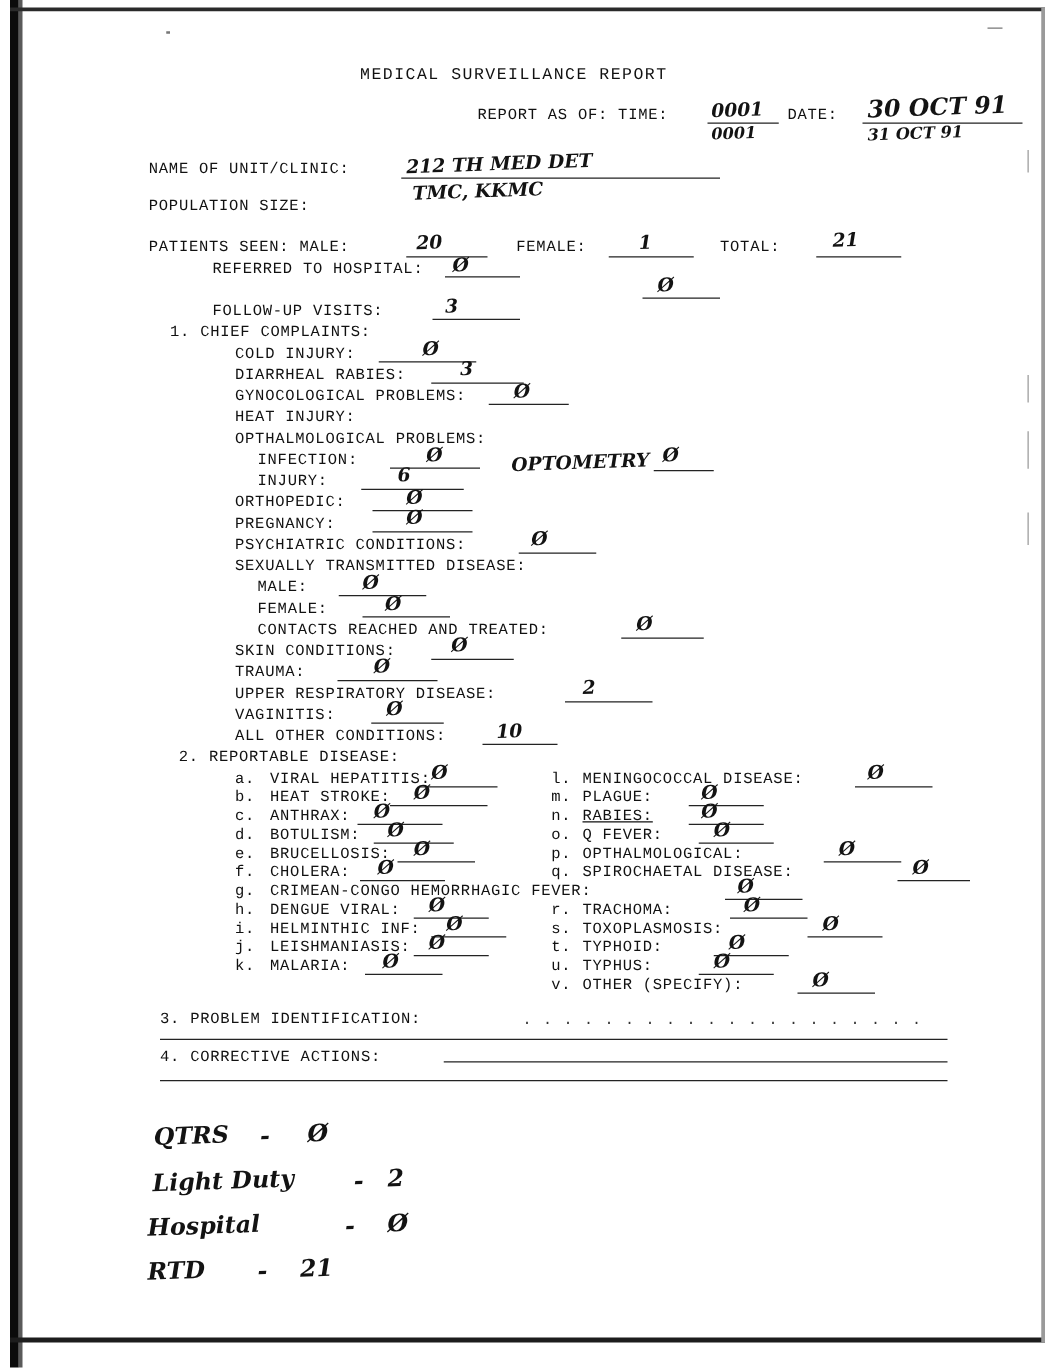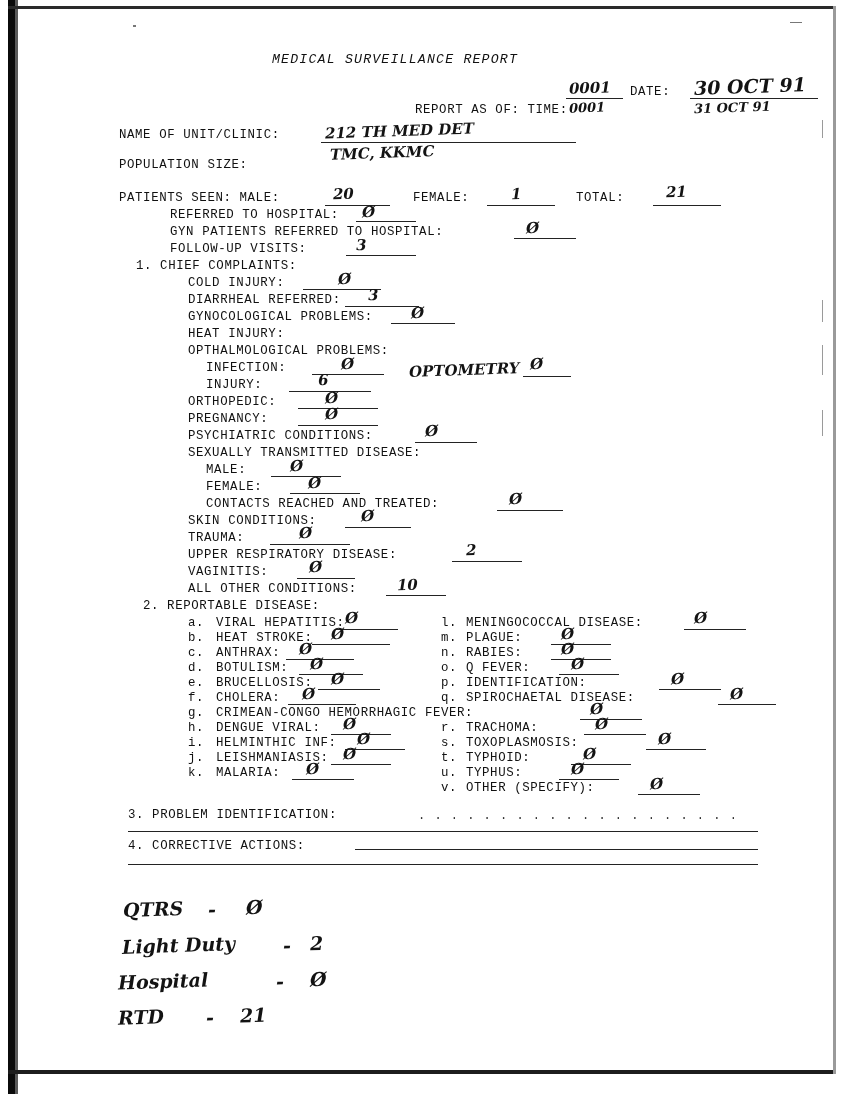--- a/index.html
+++ b/index.html
@@ -121,23 +121,23 @@
 
   <div class="speckle" style="left:133px;top:25px;width:3px;height:2px;"></div>
   <div class="speckle" style="left:790px;top:22px;width:12px;height:1px;"></div>
   <div class="tick" style="left:822px;top:120px;height:18px;"></div>
   <div class="tick" style="left:822px;top:300px;height:22px;"></div>
   <div class="tick" style="left:822px;top:345px;height:30px;"></div>
   <div class="tick" style="left:822px;top:410px;height:26px;"></div>
 
   <div class="sheet">
 
-    <div class="t title" style="left:254px;top:43px;font-style:italic;">MEDICAL SURVEILLANCE REPORT</div>
-
-    <div class="t" style="left:397px;top:76px;margin-top:18px;">REPORT AS OF: TIME:</div>
+    <div class="t title" style="left:270px;top:43px;">MEDICAL SURVEILLANCE REPORT</div>
+
+    <div class="t" style="left:364px;top:76px;">REPORT AS OF: TIME:</div>
     <div class="hw" style="left:551px;top:70px;">0001</div>
     <div class="line" style="left:548px;top:89px;width:57px;"></div>
     <div class="t" style="left:612px;top:76px;">DATE:</div>
     <div class="hw big" style="left:676px;top:66px;">30 OCT 91</div>
     <div class="line" style="left:672px;top:89px;width:128px;"></div>
     <div class="hw sm" style="left:551px;top:91px;">0001</div>
     <div class="hw sm" style="left:676px;top:91px;">31 OCT 91</div>
 
     <div class="t" style="left:101px;top:119px;">NAME OF UNIT/CLINIC:</div>
     <div class="hw" style="left:307px;top:113px;">212 TH MED DET</div>
@@ -154,35 +154,34 @@
     <div class="hw" style="left:493px;top:176px;">1</div>
     <div class="line" style="left:469px;top:196px;width:68px;"></div>
     <div class="t" style="left:558px;top:182px;text-align:center;">TOTAL:</div>
     <div class="hw" style="left:648px;top:174px;">21</div>
     <div class="line" style="left:635px;top:196px;width:68px;"></div>
 
     <div class="t" style="left:152px;top:199px;">REFERRED TO HOSPITAL:</div>
     <div class="hw" style="left:344px;top:194px;">Ø</div>
     <div class="line" style="left:338px;top:212px;width:60px;"></div>
 
-    <div class="t" style="left:152px;top:216px;">GYN PATIENTS REFERRED TO HOSPITAL:</div>
     <div class="hw" style="left:508px;top:210px;">Ø</div>
     <div class="line" style="left:496px;top:229px;width:62px;"></div>
 
     <div class="t" style="left:152px;top:233px;">FOLLOW-UP VISITS:</div>
     <div class="hw" style="left:338px;top:227px;">3</div>
     <div class="line" style="left:328px;top:246px;width:70px;"></div>
 
     <div class="t" style="left:118px;top:250px;">1. CHIEF COMPLAINTS:</div>
 
     <div class="t" style="left:170px;top:267px;">COLD INJURY:</div>
     <div class="hw" style="left:320px;top:261px;">Ø</div>
     <div class="line" style="left:285px;top:280px;width:78px;"></div>
 
-    <div class="t" style="left:170px;top:284px;">DIARRHEAL REFERRED:</div>
+    <div class="t" style="left:170px;top:284px;">DIARRHEAL RABIES:</div>
     <div class="hw" style="left:350px;top:277px;">3</div>
     <div class="line" style="left:327px;top:297px;width:74px;"></div>
 
     <div class="t" style="left:170px;top:301px;">GYNOCOLOGICAL PROBLEMS:</div>
     <div class="hw" style="left:393px;top:295px;">Ø</div>
     <div class="line" style="left:373px;top:314px;width:64px;"></div>
 
     <div class="t" style="left:170px;top:318px;">HEAT INJURY:</div>
 
     <div class="t" style="left:170px;top:335px;">OPTHALMOLOGICAL PROBLEMS:</div>
@@ -305,31 +304,31 @@
     <div class="t" style="left:448px;top:607px;">MENINGOCOCCAL DISEASE:</div>
     <div class="hw" style="left:676px;top:600px;">Ø</div>
     <div class="line" style="left:666px;top:620px;width:62px;"></div>
 
     <div class="t" style="left:423px;top:622px;">m.</div>
     <div class="t" style="left:448px;top:622px;">PLAGUE:</div>
     <div class="hw" style="left:543px;top:616px;">Ø</div>
     <div class="line" style="left:533px;top:635px;width:60px;"></div>
 
     <div class="t" style="left:423px;top:637px;">n.</div>
-    <div class="t" style="left:448px;top:637px;">RABIES:</div>
+    <div class="t" style="left:448px;top:637px;text-decoration:underline;">RABIES:</div>
     <div class="hw" style="left:543px;top:631px;">Ø</div>
     <div class="line" style="left:533px;top:650px;width:60px;"></div>
 
     <div class="t" style="left:423px;top:652px;">o.</div>
     <div class="t" style="left:448px;top:652px;">Q FEVER:</div>
     <div class="hw" style="left:553px;top:646px;">Ø</div>
     <div class="line" style="left:541px;top:665px;width:60px;"></div>
 
     <div class="t" style="left:423px;top:667px;">p.</div>
-    <div class="t" style="left:448px;top:667px;">IDENTIFICATION:</div>
+    <div class="t" style="left:448px;top:667px;">OPTHALMOLOGICAL:</div>
     <div class="hw" style="left:653px;top:661px;">Ø</div>
     <div class="line" style="left:641px;top:680px;width:62px;"></div>
 
     <div class="t" style="left:423px;top:682px;">q.</div>
     <div class="t" style="left:448px;top:682px;">SPIROCHAETAL DISEASE:</div>
     <div class="hw" style="left:712px;top:676px;">Ø</div>
     <div class="line" style="left:700px;top:695px;width:58px;"></div>
 
     <div class="t" style="left:423px;top:712px;">r.</div>
     <div class="t" style="left:448px;top:712px;">TRACHOMA:</div>

